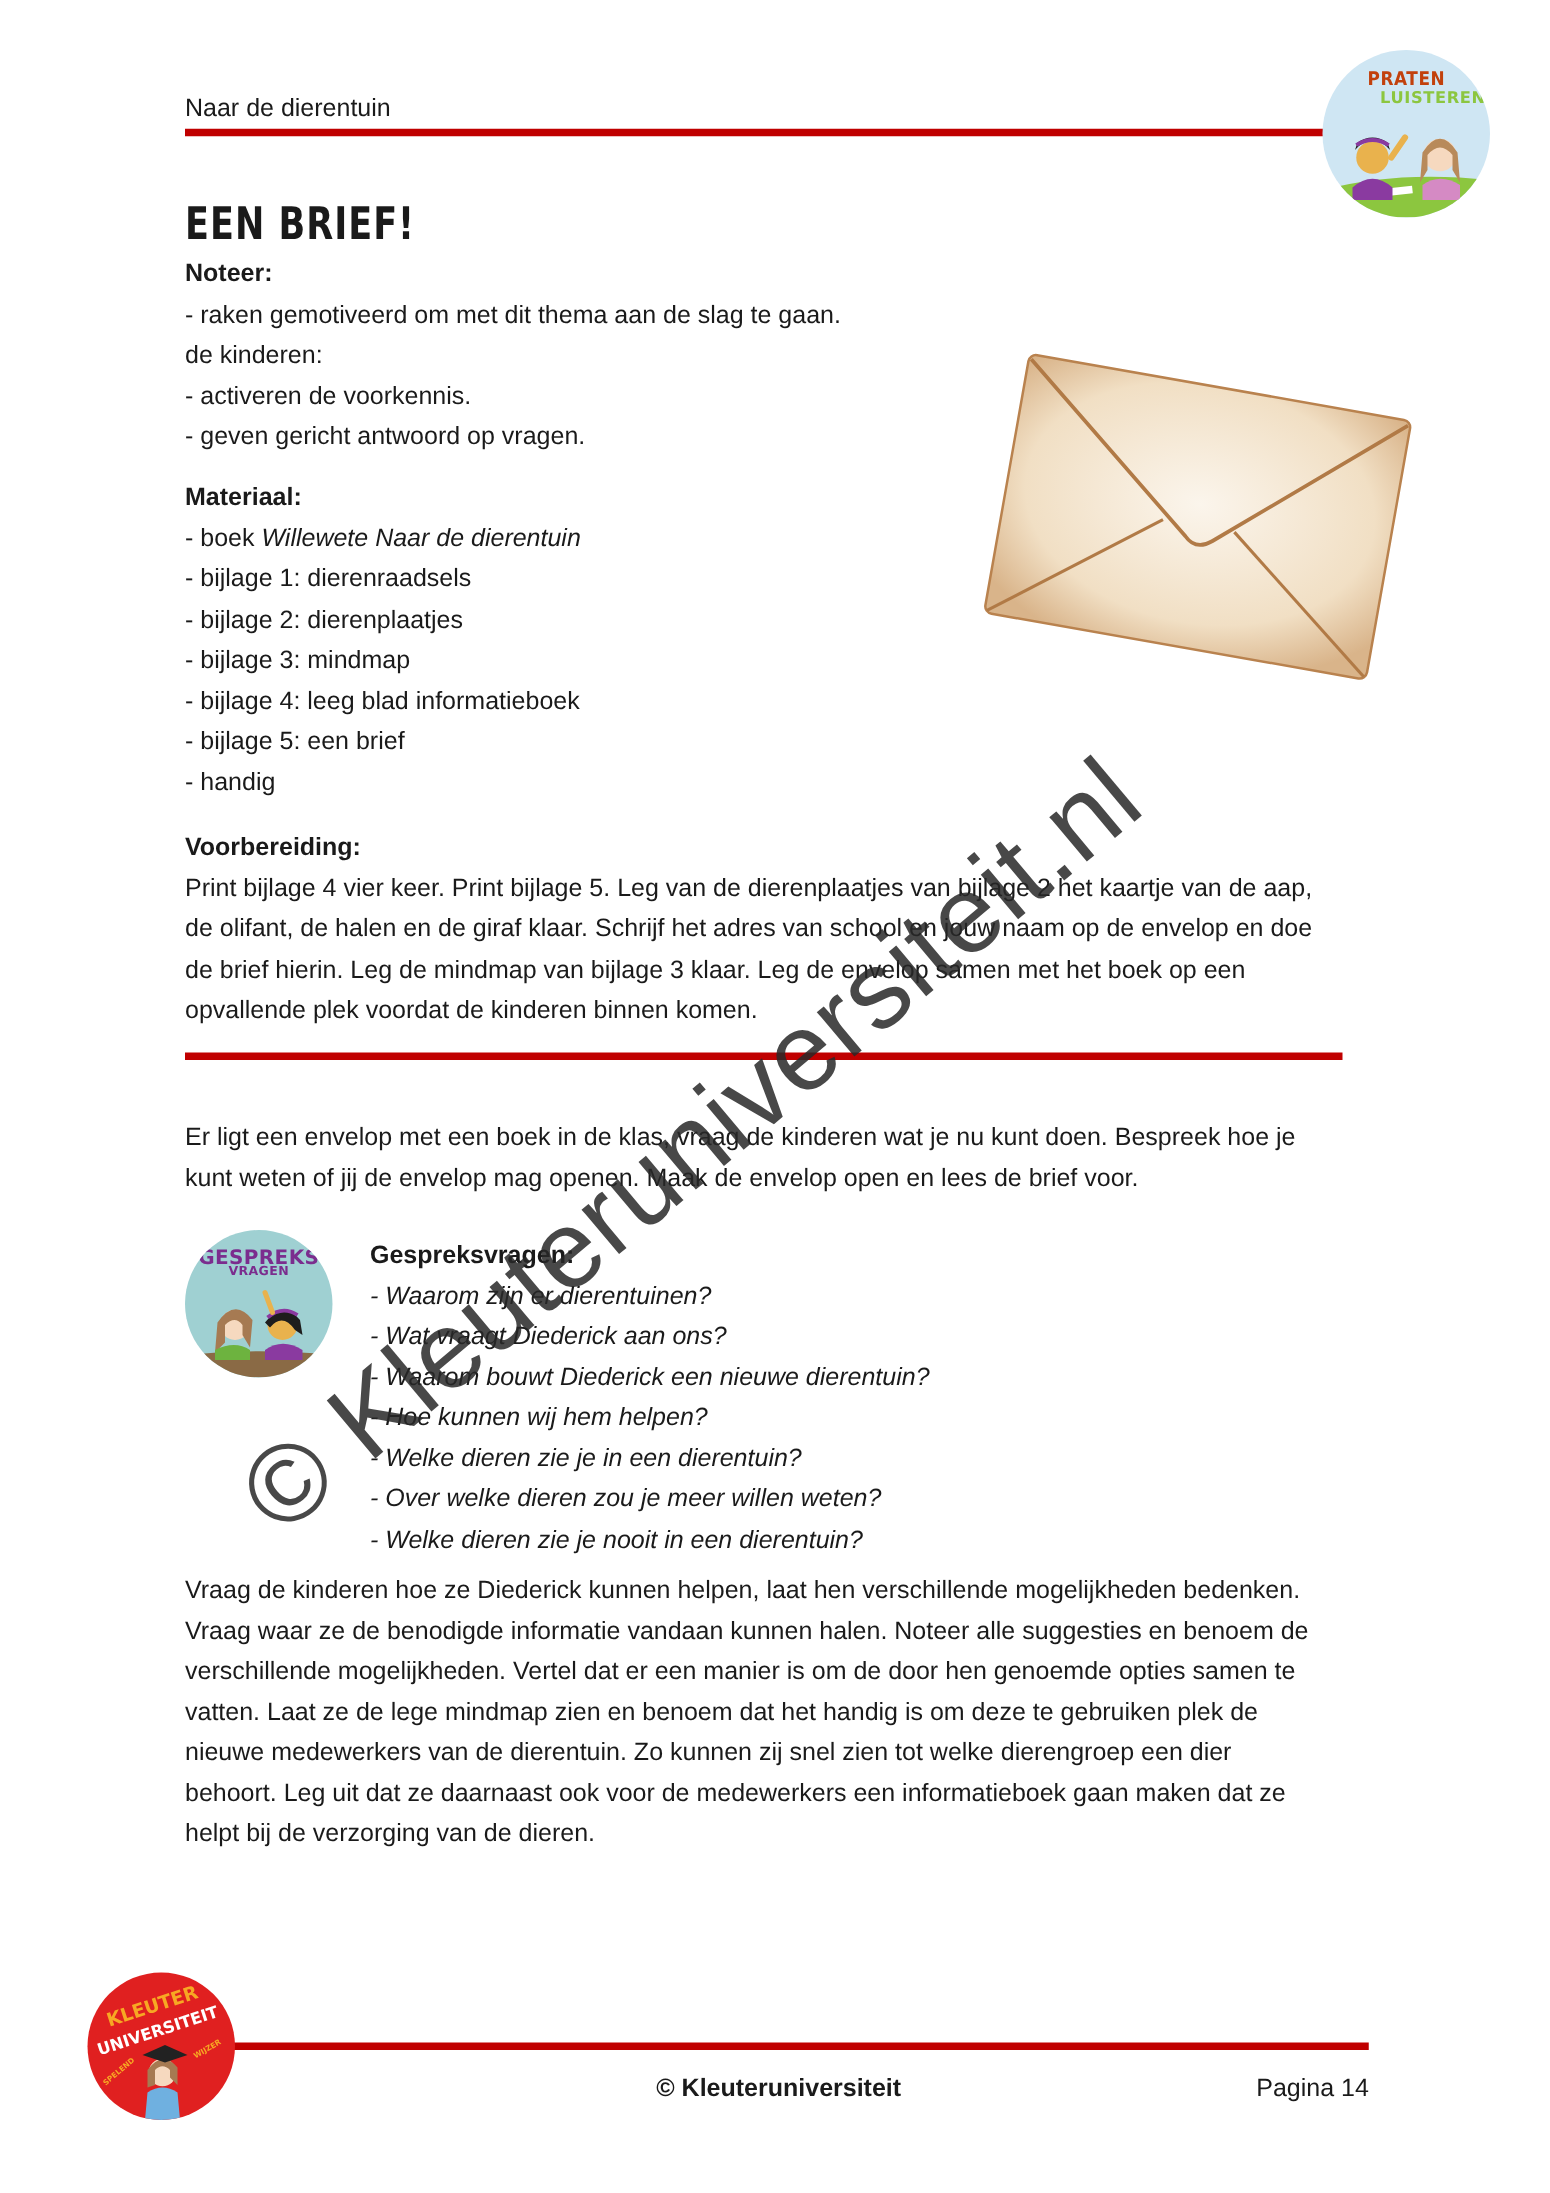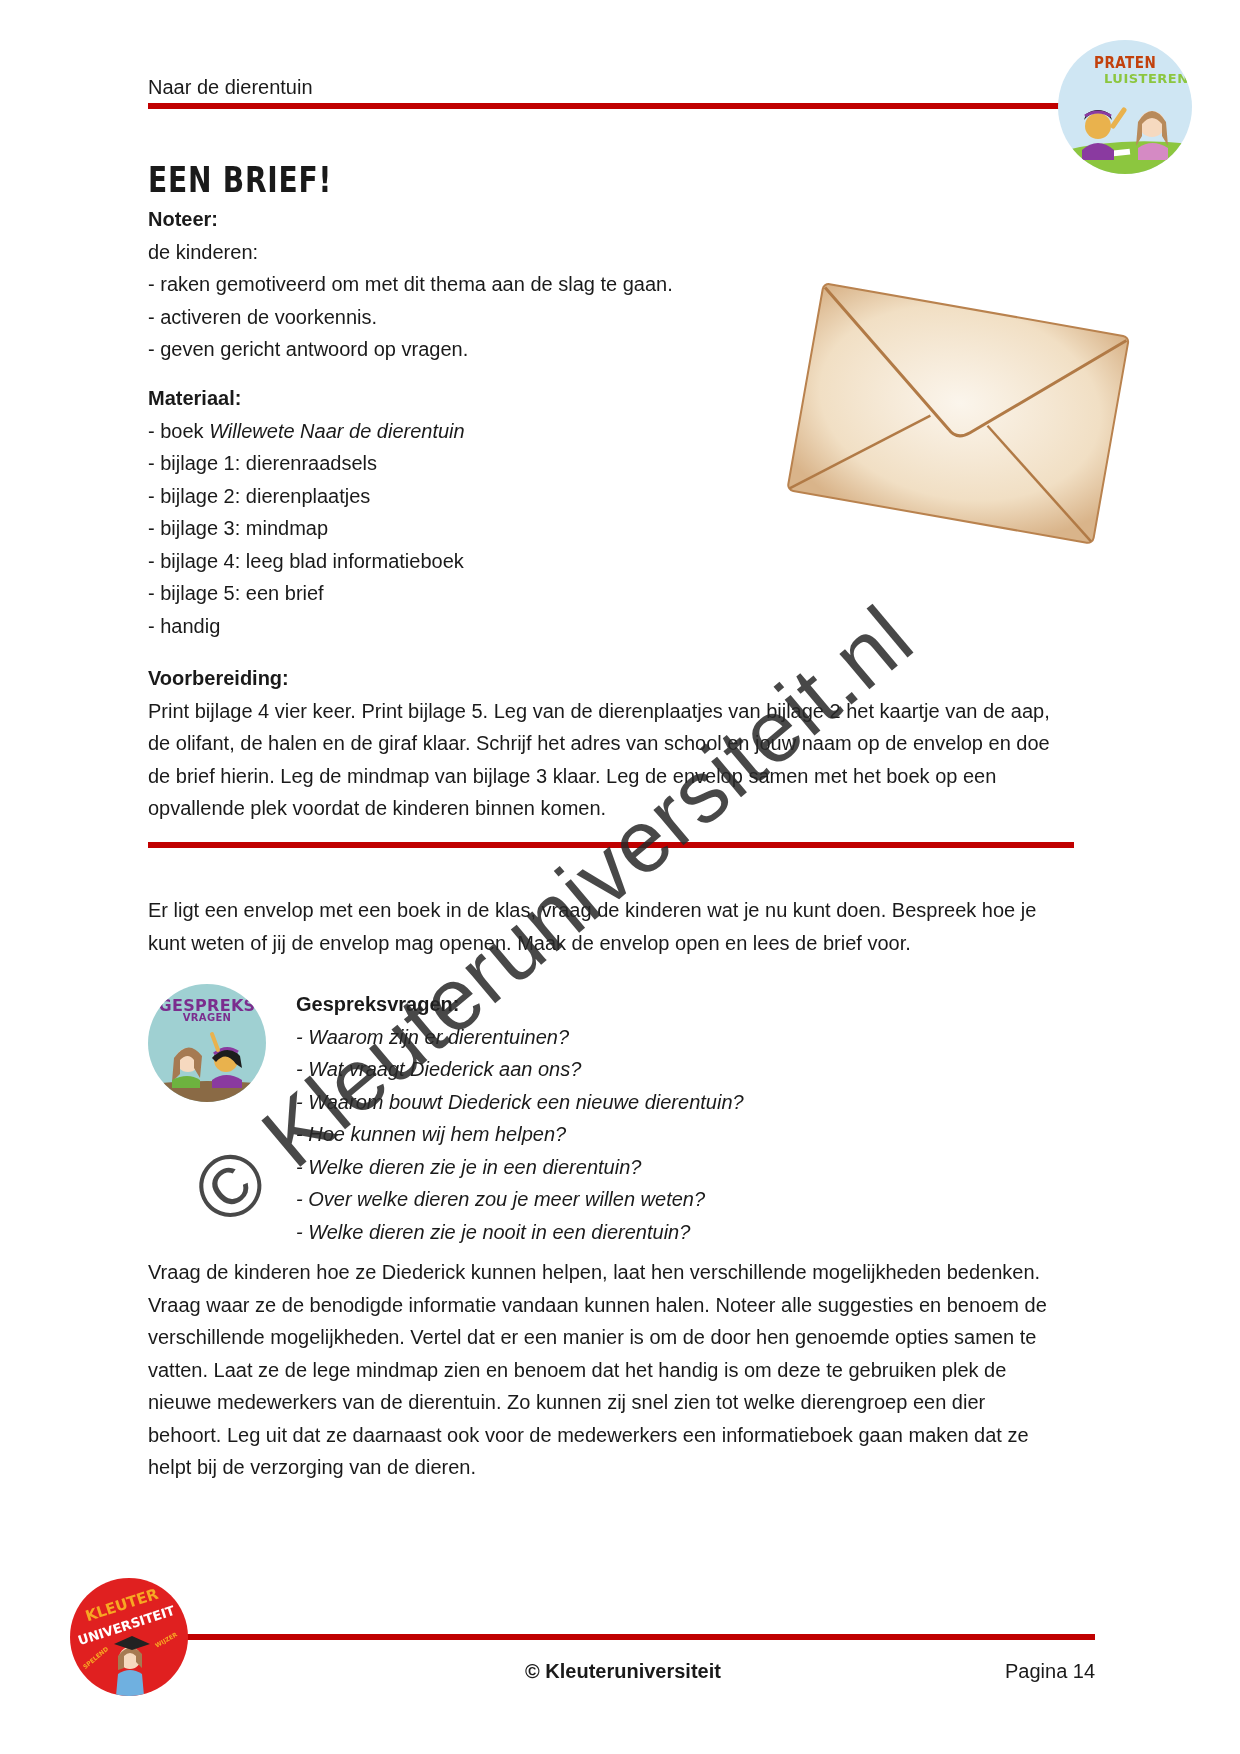--- a/index.html
+++ b/index.html
@@ -45,22 +45,22 @@
     <path d="M80 108 Q94 98 110 108 L110 120 L80 120 Z" fill="#d58ac4"></path>
   </svg>
   <div class="abs" style="left:36px; top:14px; font-family:'DejaVu Sans Condensed','DejaVu Sans',sans-serif; font-weight:bold; font-size:15px; color:#c2410c; letter-spacing:0.5px;">PRATEN</div>
   <div class="abs" style="left:46px; top:31px; font-family:'DejaVu Sans',sans-serif; font-weight:bold; font-size:13px; color:#8cc63f; letter-spacing:0.5px;">LUISTEREN</div>
 </div>
 
 <div class="abs page-title">EEN BRIEF!</div>
 
 <div class="block" style="top:203px;">
   <p class="h">Noteer:</p>
+  <p>- raken gemotiveerd om met dit thema aan de slag te gaan.</p>
   <p>de kinderen:</p>
-  <p>- raken gemotiveerd om met dit thema aan de slag te gaan.</p>
   <p>- activeren de voorkennis.</p>
   <p>- geven gericht antwoord op vragen.</p>
 </div>
 
 <div class="abs" style="left:780px; top:280px; width:350px; height:280px;">
   <svg width="350" height="280" viewBox="0 0 350 280">
     <defs>
       <radialGradient id="envg" cx="50%" cy="45%" r="65%">
         <stop offset="0%" stop-color="#fbf5ec"></stop>
         <stop offset="70%" stop-color="#f1dfc4"></stop>

